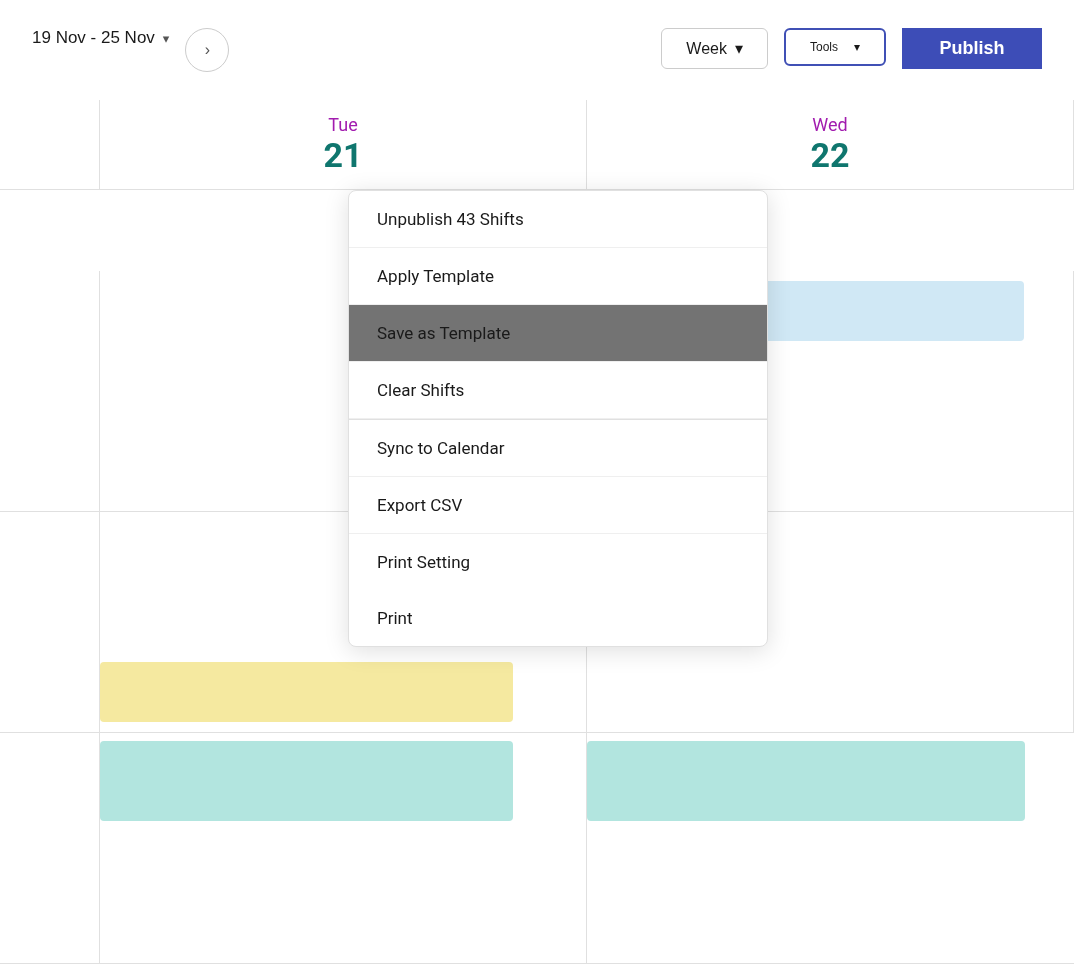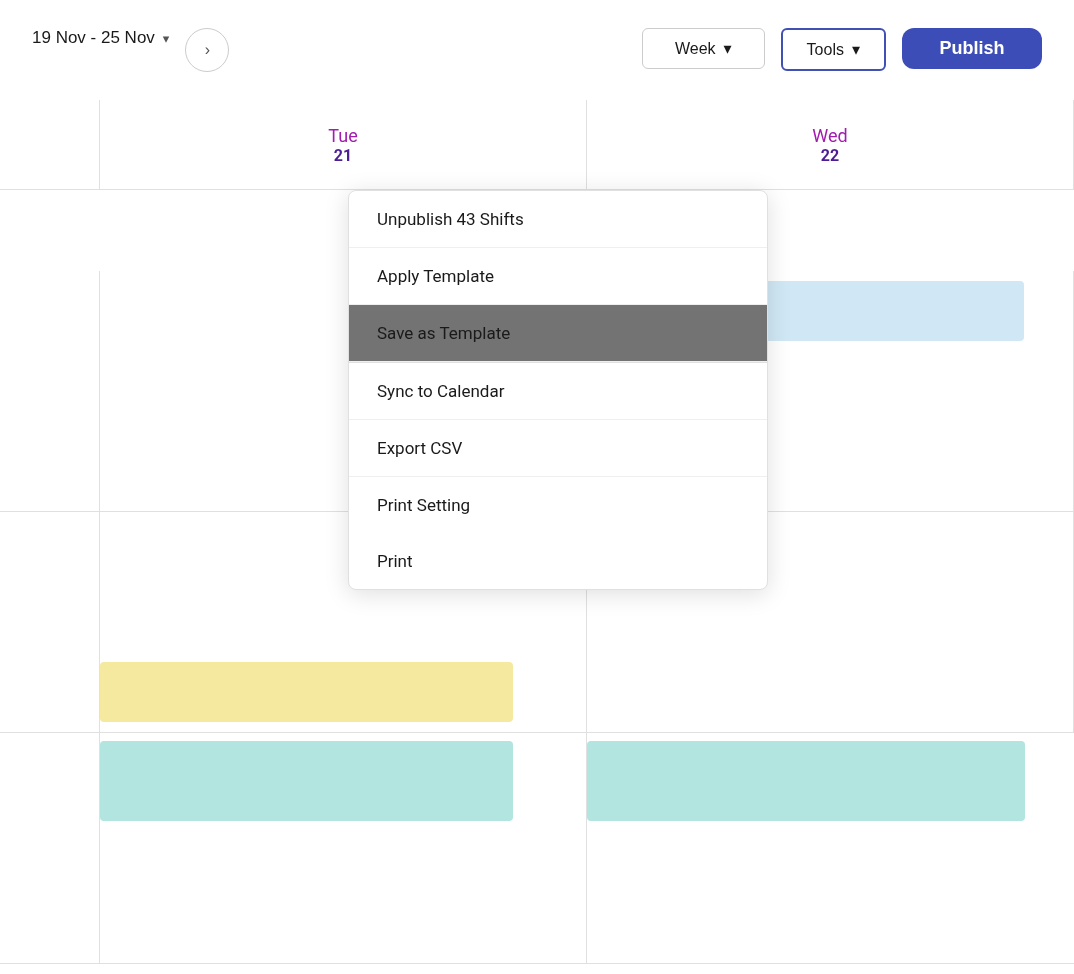--- a/index.html
+++ b/index.html
@@ -51,52 +51,52 @@
       align-items: center;
       justify-content: center;
       cursor: pointer;
       font-size: 16px;
       color: #555;
     }
 
     .spacer { flex: 1; }
 
     .week-btn {
-      padding: 10px 32px;
+      padding: 10px 24px;
       border: 1.5px solid #ccc;
       background: #fff;
       border-radius: 6px;
       font-size: 16px;
       font-weight: 500;
       color: #1a1a1a;
       cursor: pointer;
       display: flex;
       align-items: center;
       gap: 8px;
     }
 
     .tools-btn {
       padding: 10px 24px;
       border: 2px solid #4050b5;
       background: #fff;
       border-radius: 6px;
-      font-size: 16px;
+      font-size: 12px;
       font-weight: 500;
       color: #1a1a1a;
       cursor: pointer;
       display: flex;
       align-items: center;
-      gap: 8px;
+      gap: 16px;
     }
 
     .publish-btn {
       padding: 10px 32px;
       background: #3d4db7;
       border: none;
-      border-radius: 12px;
+      border-radius: 0;
       font-size: 18px;
       font-weight: 600;
       color: #fff;
       cursor: pointer;
       min-width: 140px;
     }
 
     
     .calendar-area {
       position: relative;
@@ -104,23 +104,23 @@
       height: calc(974px - 110px);
     }
 
     .day-name {
       font-size: 18px;
       font-weight: 400;
       color: #a21caf;
     }
 
     .day-number {
-      font-size: 16px;
+      font-size: 34px;
       font-weight: 700;
-      color: #4c1d95;
+      color: #0f766e;
     }
 
     
     .shift-block-yellow {
       background: #f5e9a0;
       border-radius: 4px;
       height: 60px;
       width: 85%;
       position: absolute;
       bottom: 10px;
@@ -284,18 +284,19 @@
     <div class="grid-body-cell" style="min-height:150px; position:relative;">
       <div class="shift-block-teal-right"></div>
     </div>
 
   </div>
 
   <div class="dropdown-overlay">
     <div class="dropdown-item">Unpublish 43 Shifts</div>
     <div class="dropdown-item">Apply Template</div>
     <div class="dropdown-item active">Save as Template</div>
+    <div class="dropdown-item">Clear Shifts</div>
     <div class="dropdown-item dropdown-section-divider">Sync to Calendar</div>
     <div class="dropdown-item">Export CSV</div>
     <div class="dropdown-item no-border">Print Setting</div>
     <div class="dropdown-item">Print</div>
   </div>
 </div>
 
 </body></html>

